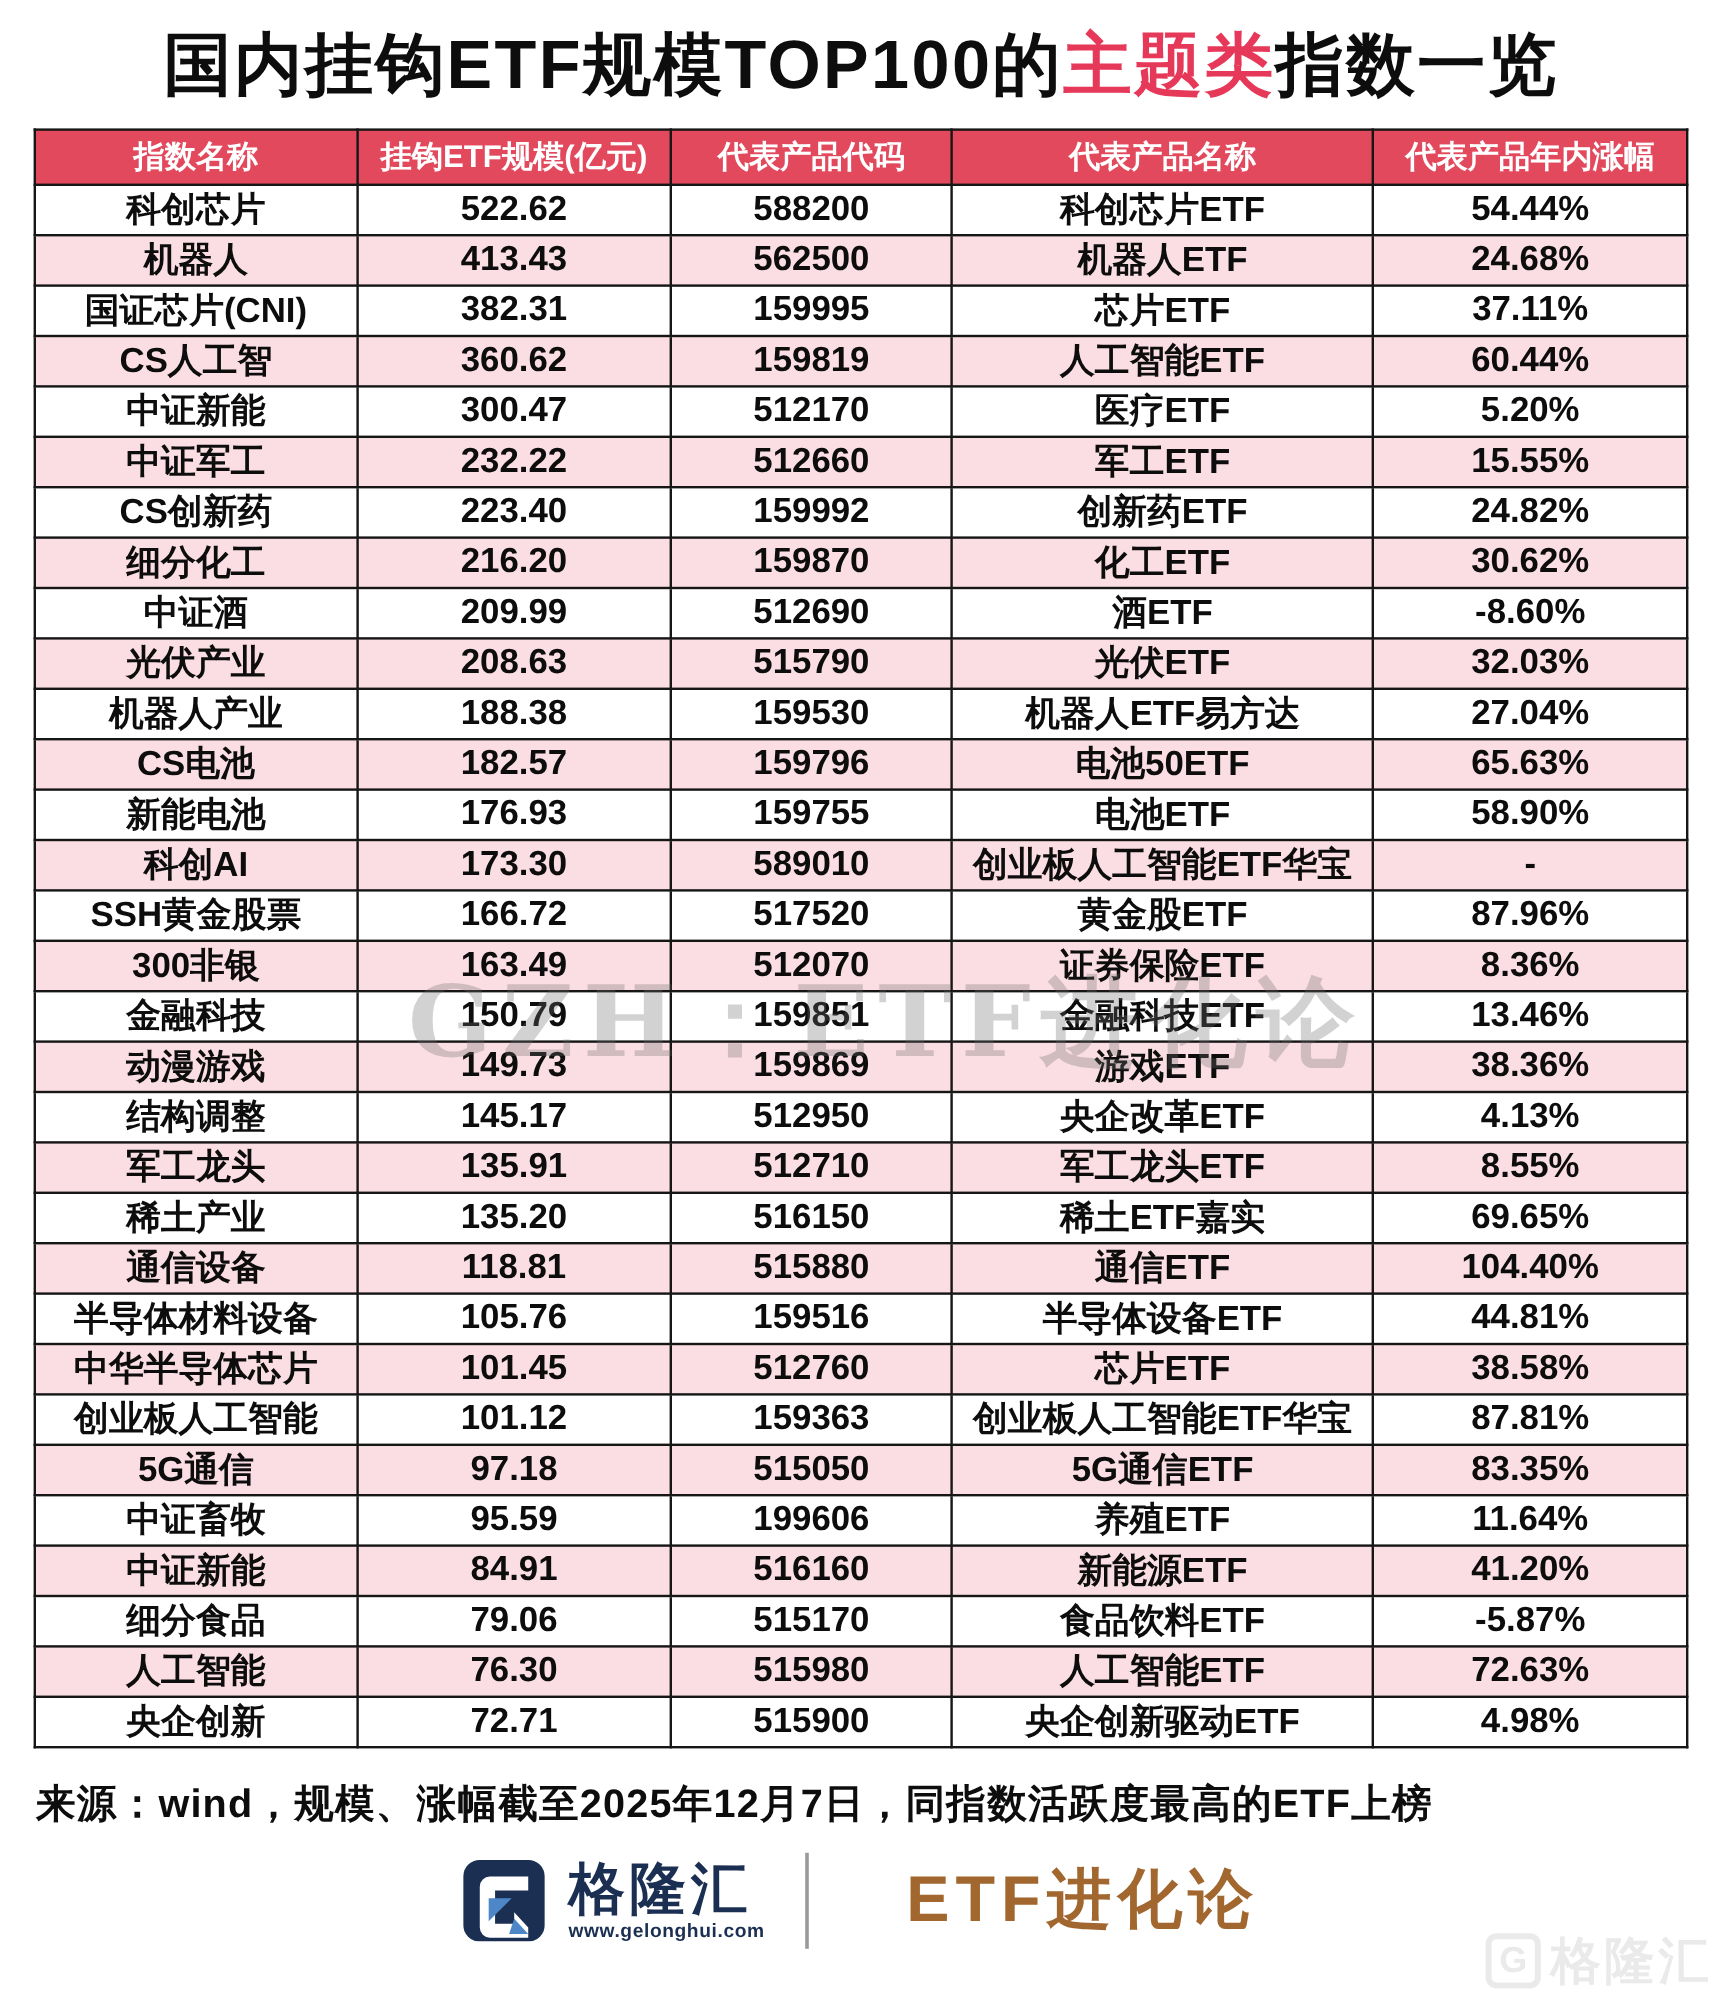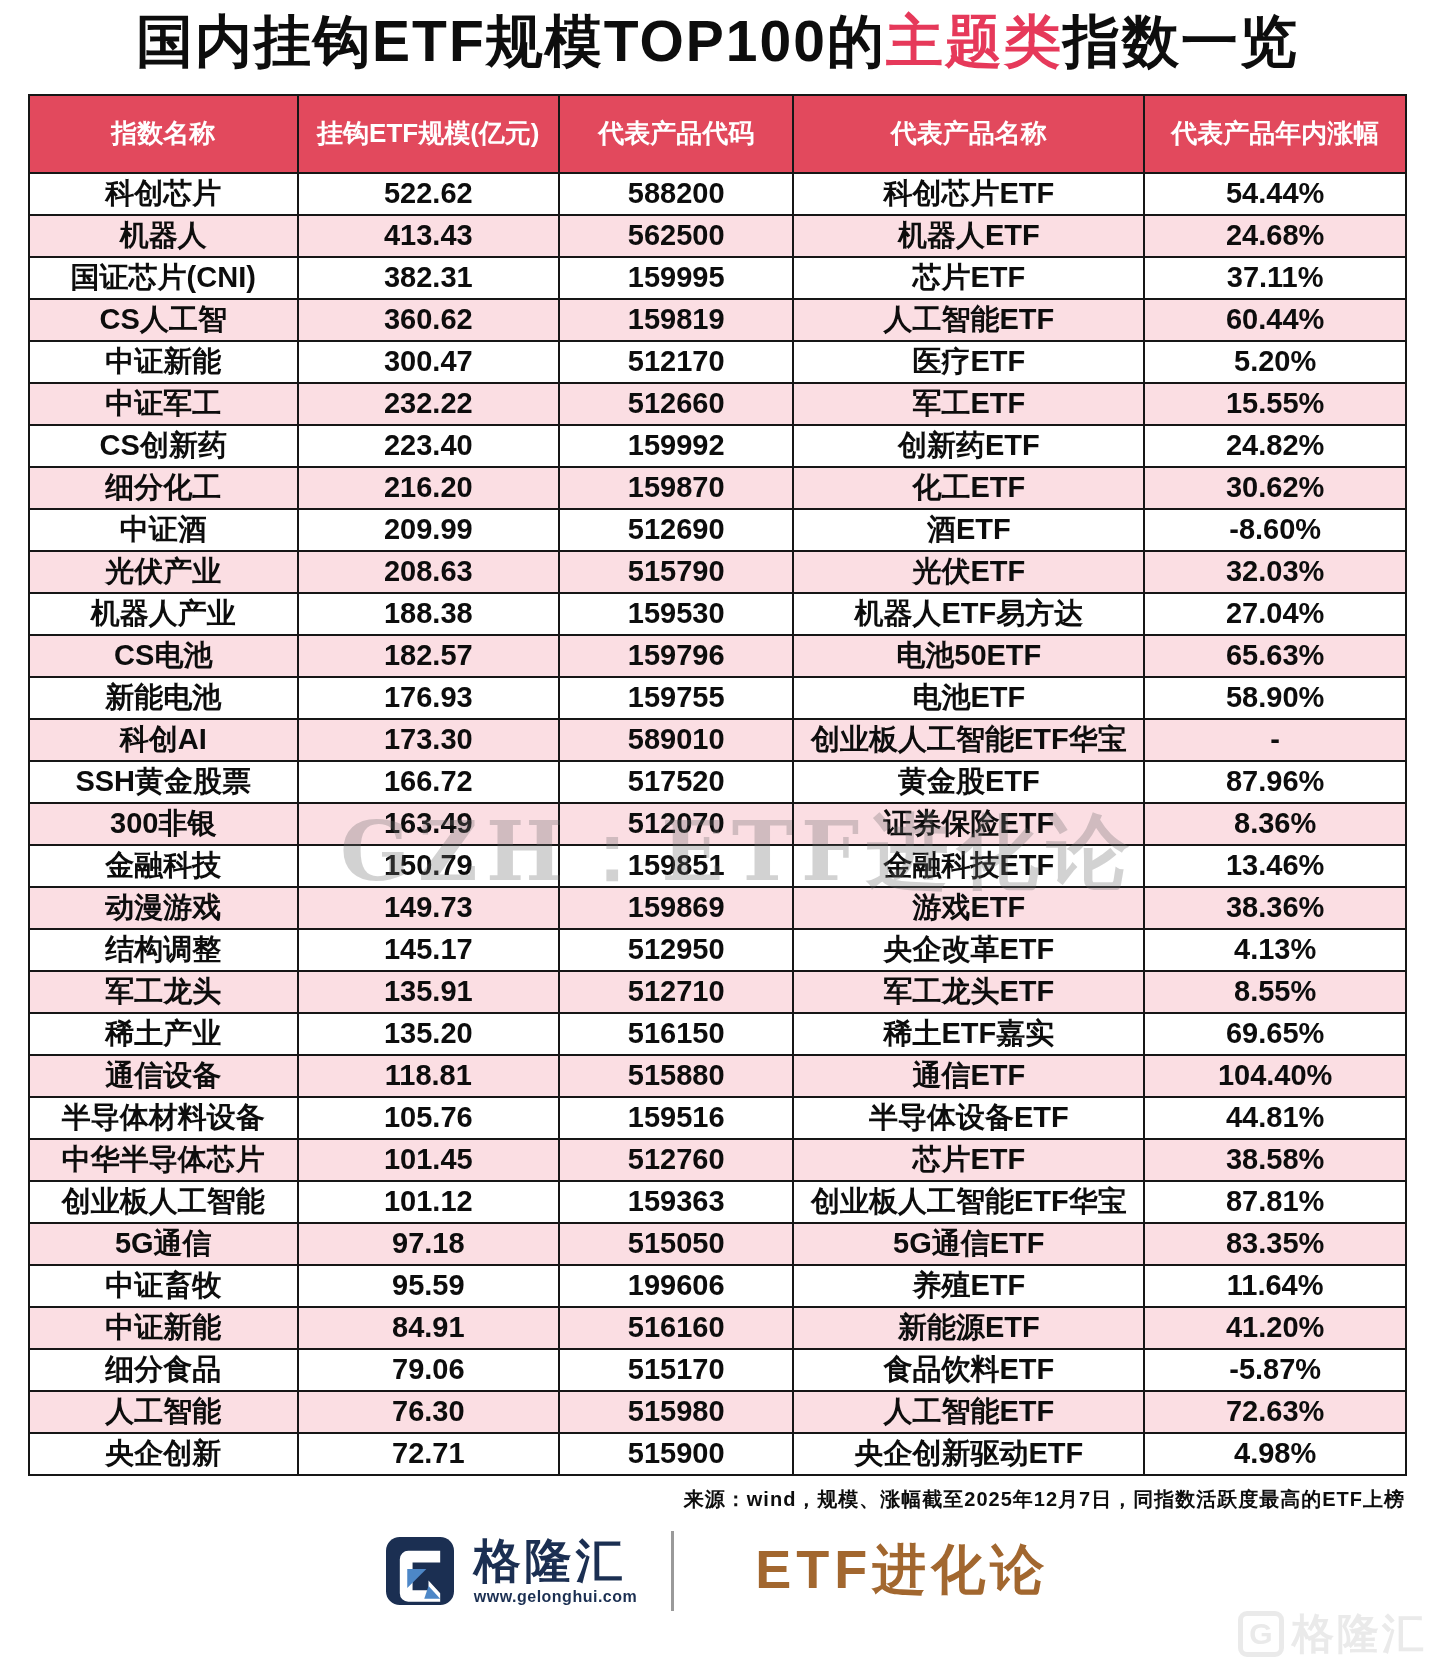--- a/index.html
+++ b/index.html
@@ -2,47 +2,47 @@
 <html style="--header_bg: #e2495d; --row_alt_bg: #fbdee3; --title_accent: #e6395a; --brand_navy: #1b2f52; --brand_blue: #4d87c7; --channel_brown: #a2672f;"><head>
 <meta charset="utf-8">
 <style>
   html,body{margin:0;padding:0;}
   body{
     width:1435px;height:1668px;position:relative;background:#ffffff;
     font-family:"Liberation Sans", sans-serif;overflow:hidden;
     -webkit-font-smoothing:antialiased;
   }
   .title{
-    margin:0;padding-top:3px;text-align:center;
+    margin:0;padding-top:16px;text-align:center;
     font-size:57px;font-weight:900;letter-spacing:2px;color:#0d0d0d;
     line-height:1.35;
   }
   .title .hl{color:var(--title_accent,#e6395a);}
   table.etf{
     margin:14px 28px 0;width:1379px;border-collapse:collapse;table-layout:fixed;
   }
   table.etf th{
     background:var(--header_bg,#e2495d);color:#ffffff;
     font-size:26px;font-weight:700;height:44px;
-    border:2px solid #161616;text-align:center;padding:16px;
+    border:2px solid #161616;text-align:center;padding:0;
   }
   table.etf td{
     font-size:29px;font-weight:700;color:#0d0d0d;height:39.6px;
     border:2px solid #161616;text-align:center;padding:0;background:#ffffff;
   }
   table.etf tr.alt td{background:var(--row_alt_bg,#fbdee3);}
   .watermark-center{
     position:absolute;left:340px;top:798px;white-space:nowrap;
     font-family:"DejaVu Serif", serif;font-weight:700;
     font-size:82px;letter-spacing:8px;color:#6e6e6e;opacity:.30;
     pointer-events:none;
   }
   .source{
-    margin:10px 30px 0;text-align:right;
-    font-size:20px;font-weight:700;color:#0d0d0d;letter-spacing:1px;
+    margin:24px 30px 0;text-align:left;
+    font-size:33px;font-weight:700;color:#0d0d0d;letter-spacing:1px;
   }
   .footer{
     margin-top:18px;display:flex;justify-content:center;align-items:center;gap:20px;
   }
   .glogo{width:68px;height:68px;display:block;}
   .brandtext{display:flex;flex-direction:column;align-items:flex-start;line-height:1;}
   .brand-name{font-size:47px;font-weight:800;color:var(--brand_navy,#1b2f52);letter-spacing:4px;}
   .brand-url{font-size:16px;font-weight:700;color:var(--brand_navy,#1b2f52);margin-top:5px;letter-spacing:.5px;}
   .footer .divider{width:3px;height:80px;background:#9a9a9a;margin:0 14px;}
   .channel-name{font-size:54px;font-weight:800;color:var(--channel_brown,#a2672f);letter-spacing:5px;margin-left:47px;}

